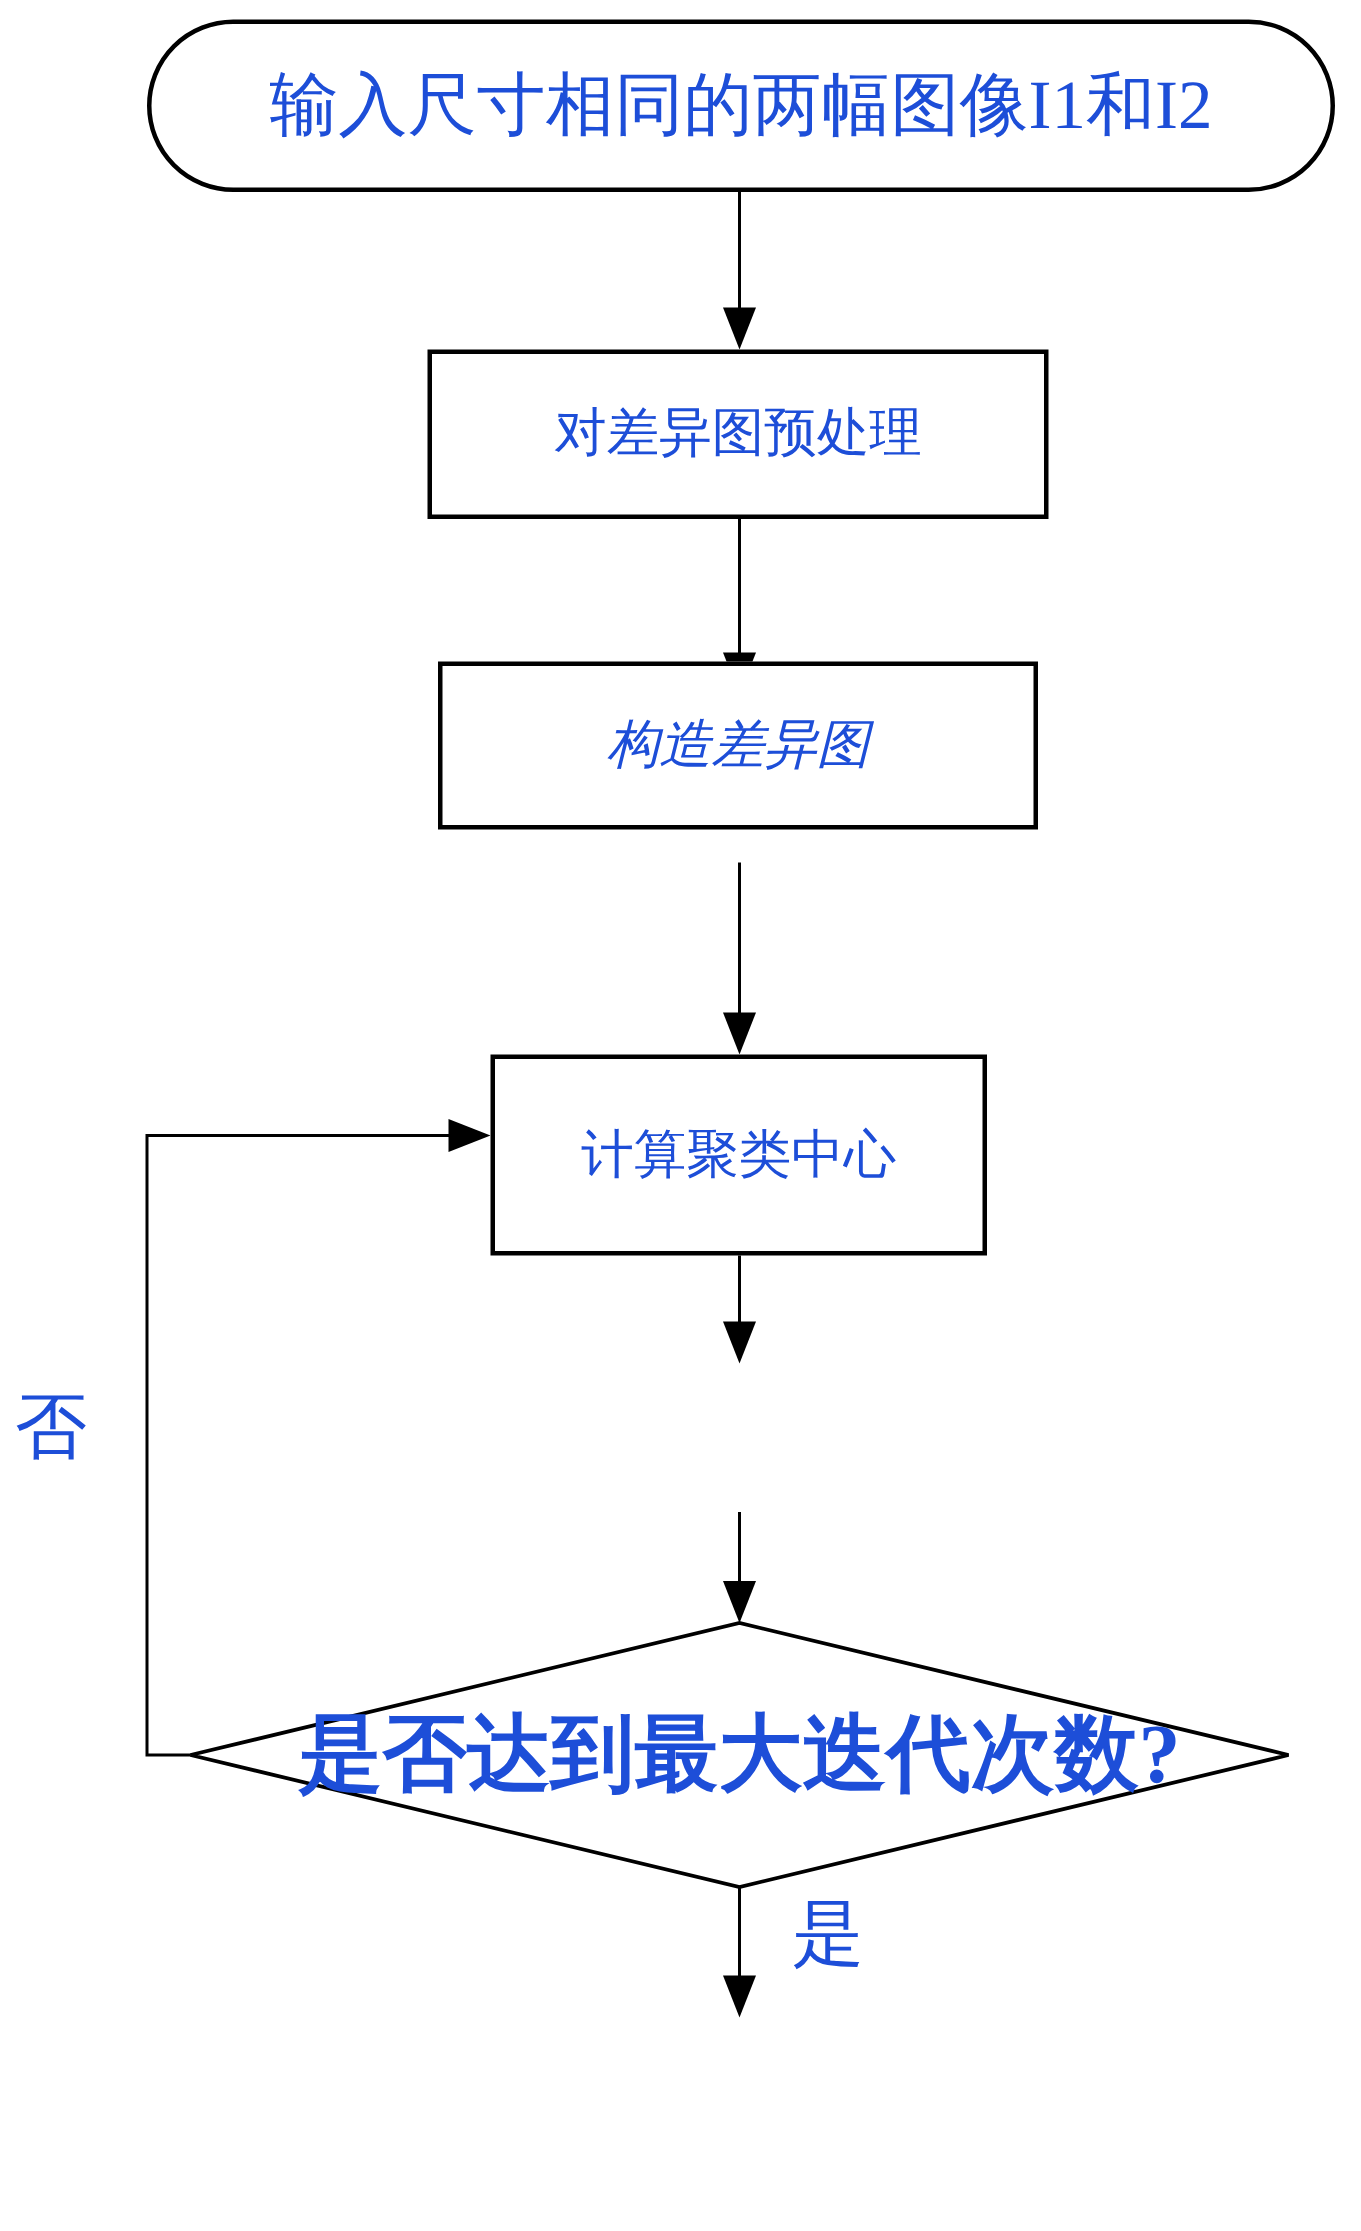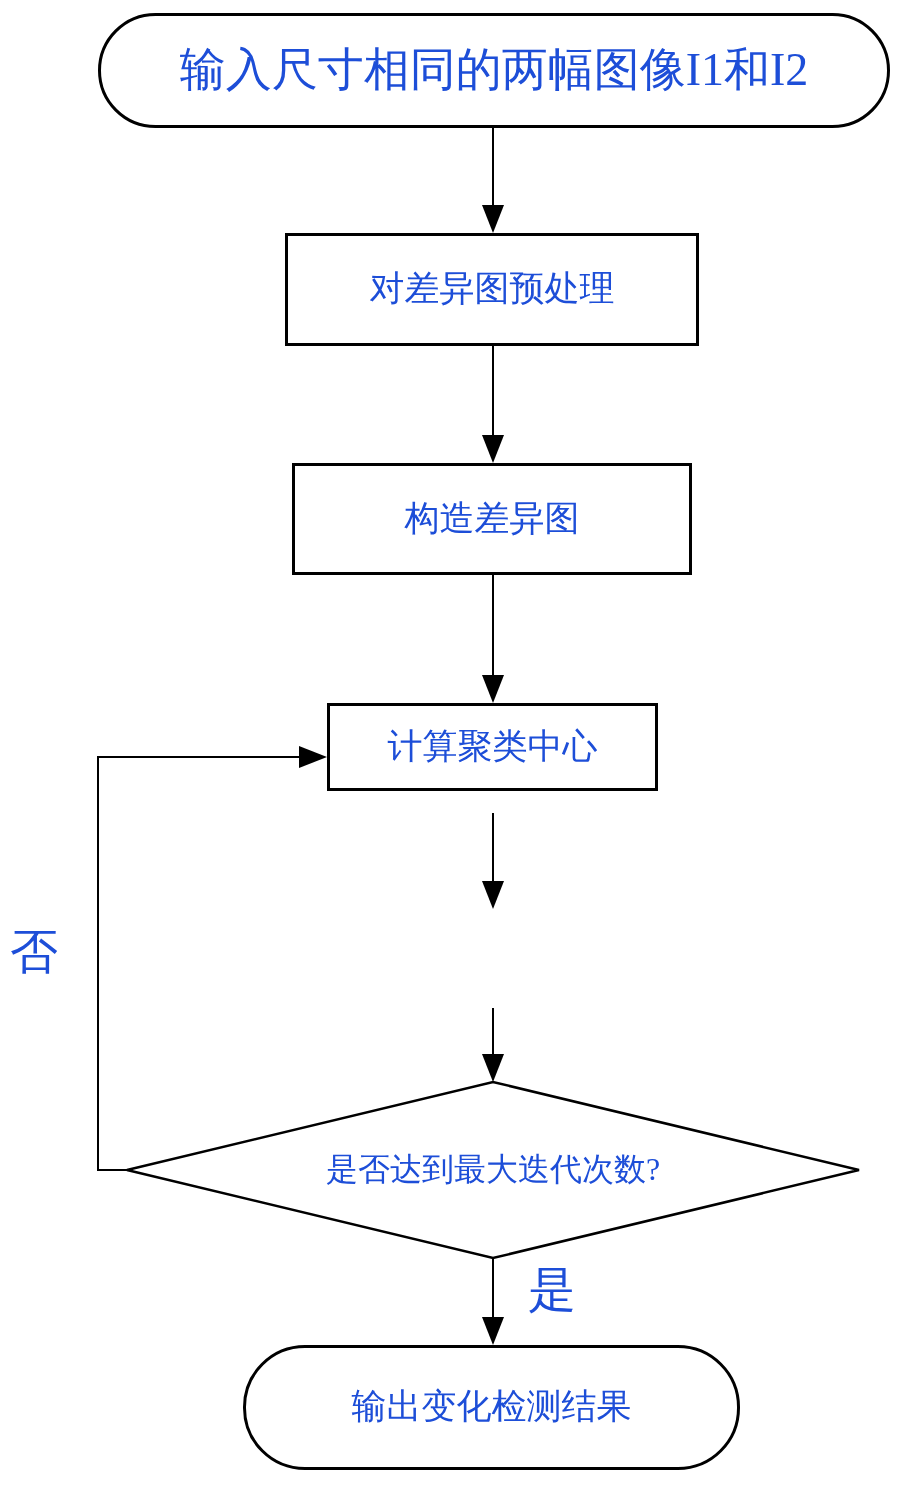--- a/index.html
+++ b/index.html
@@ -33,36 +33,37 @@
     align-items: center;
     justify-content: center;
     text-align: center;
     font-size: 35px;
     line-height: 1.1;
     white-space: nowrap;
   }
   .terminator { border-radius: 60px; }
   .t1 { left: 98px;  top: 13px;   width: 792px; height: 115px; border-radius: 58px; font-size: 46px; }
   .b2 { left: 285px; top: 233px;  width: 414px; height: 113px; }
-  .b3 { left: 292px; top: 463px;  width: 400px; height: 112px; }
-  .b4 { left: 327px; top: 703px;  width: 331px; height: 88px; text-align: center; }
+  .b3 { left: 292px; top: 441px;  width: 400px; height: 112px; font-style: italic; }
+  .b4 { left: 327px; top: 703px;  width: 331px; height: 134px; text-align: center; }
   .b5 { left: 262px; top: 909px;  width: 463px; height:  99px; }
   .t2 { left: 243px; top: 1345px; width: 497px; height: 125px; border-radius: 62px; }
   .diamond-text {
     position: absolute;
     left: 127px;
     top: 1082px;
     width: 732px;
     height: 176px;
     display: flex;
     align-items: center;
     justify-content: center;
     text-align: center;
-    font-size: 32px;
+    font-size: 56px;
     white-space: nowrap;
+    font-weight: bold;
   }
   .edge-label {
     position: absolute;
     font-size: 48px;
     line-height: 1;
     white-space: nowrap;
   }
   .lbl-no  { left: 10px;  top: 928px; }
   .lbl-yes { left: 528px; top: 1266px; }
 </style>
@@ -125,20 +126,17 @@
 
   <div class="node b4">
     <span>计算聚类中心</span>
   </div>
 
 
   <div class="diamond-text">
     <span>是否达到最大迭代次数?</span>
   </div>
 
-  <div class="node terminator t2">
-    <span>输出变化检测结果</span>
-  </div>
 
   <div class="edge-label lbl-no">否</div>
   <div class="edge-label lbl-yes">是</div>
 
 </div>
 
 </body></html>

